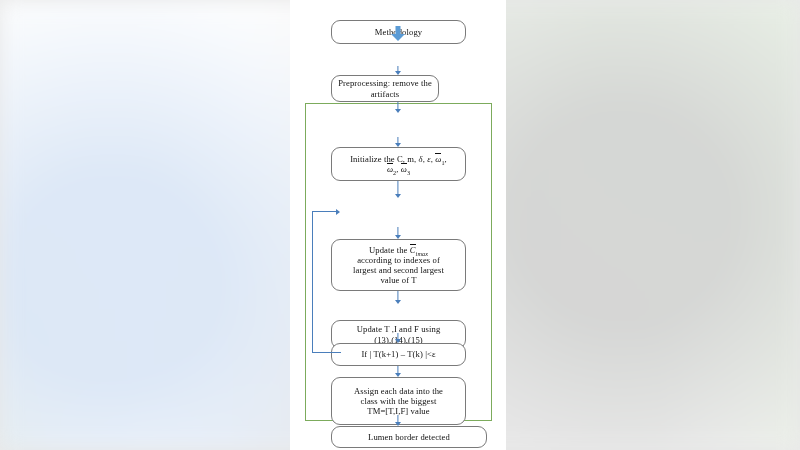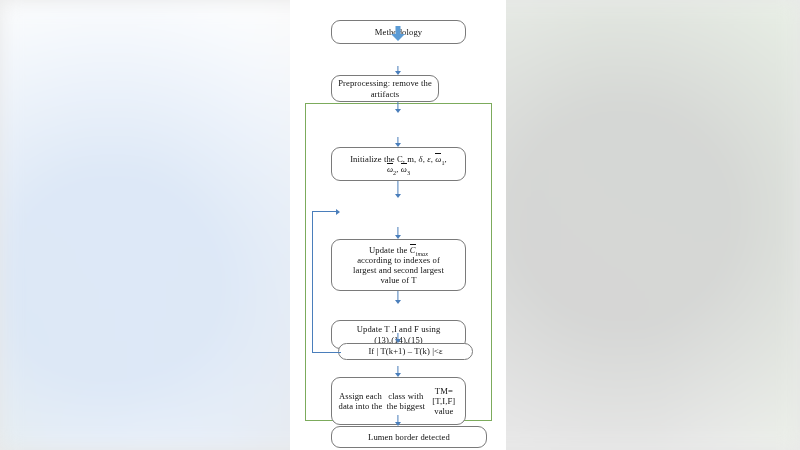--- a/index.html
+++ b/index.html
@@ -161,30 +161,30 @@
   <div class="node" style="left:41px;top:304px;width:135px;height:29px;flex-direction:column;margin-top:16px;">
     <span class="txt">Update T ,I and F using</span>
     <span class="txt">(13),(14),(15)</span>
   </div>
 
   <div class="arrow v-arrow" style="left:103px;top:333px;width:10px;height:10px;">
     <div class="shaft" style="height:6px;"></div>
     <div class="head"></div>
   </div>
 
-  <div class="node" style="left:48px;top:343px;width:135px;height:17px;">
+  <div class="node" style="left:41px;top:343px;width:135px;height:23px;">
     <span class="txt">If  | T(k+1) – T(k) |&lt;ε</span>
   </div>
 
   <div class="arrow v-arrow" style="left:103px;top:366px;width:10px;height:11px;">
     <div class="shaft" style="height:7px;"></div>
     <div class="head"></div>
   </div>
 
-  <div class="node" style="left:41px;top:377px;width:135px;height:48px;flex-direction:row;">
+  <div class="node" style="left:41px;top:377px;width:135px;height:48px;flex-direction:column;">
     <span class="txt">Assign each data into the</span>
     <span class="txt">class with the biggest</span>
     <span class="txt">TM=[T,I,F] value</span>
   </div>
 
   <div class="arrow v-arrow" style="left:103px;top:415px;width:10px;height:11px;">
     <div class="shaft" style="height:7px;"></div>
     <div class="head"></div>
   </div>
 

